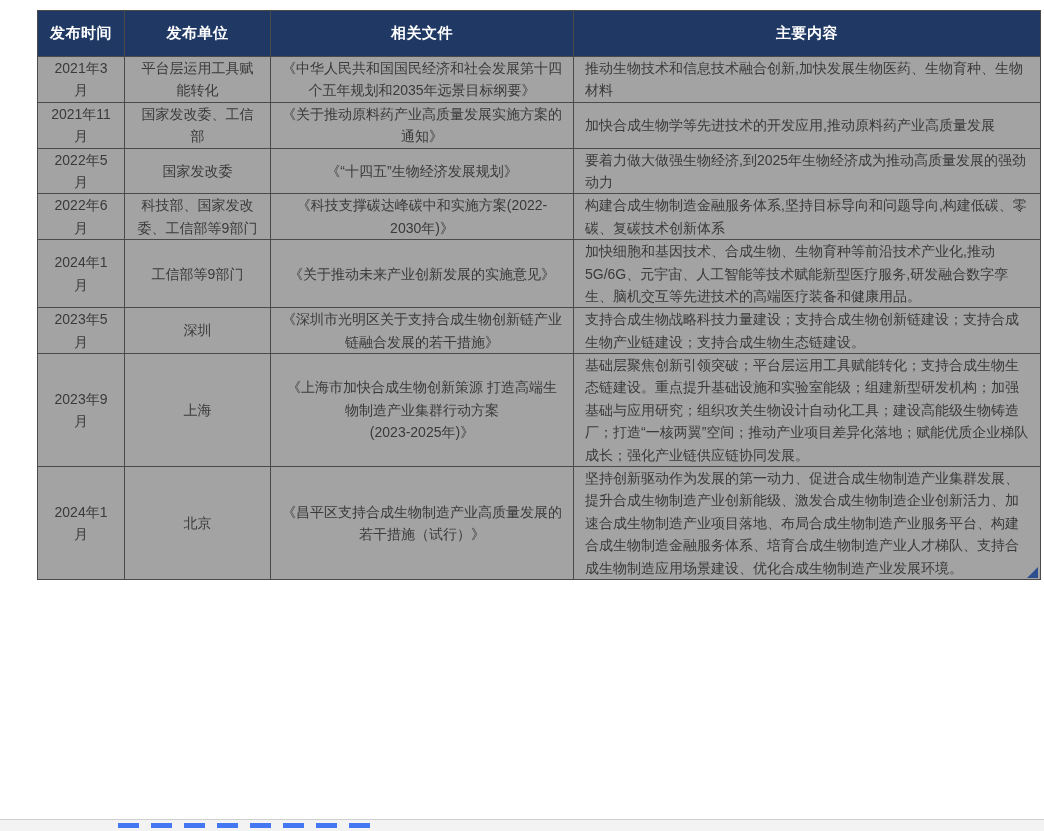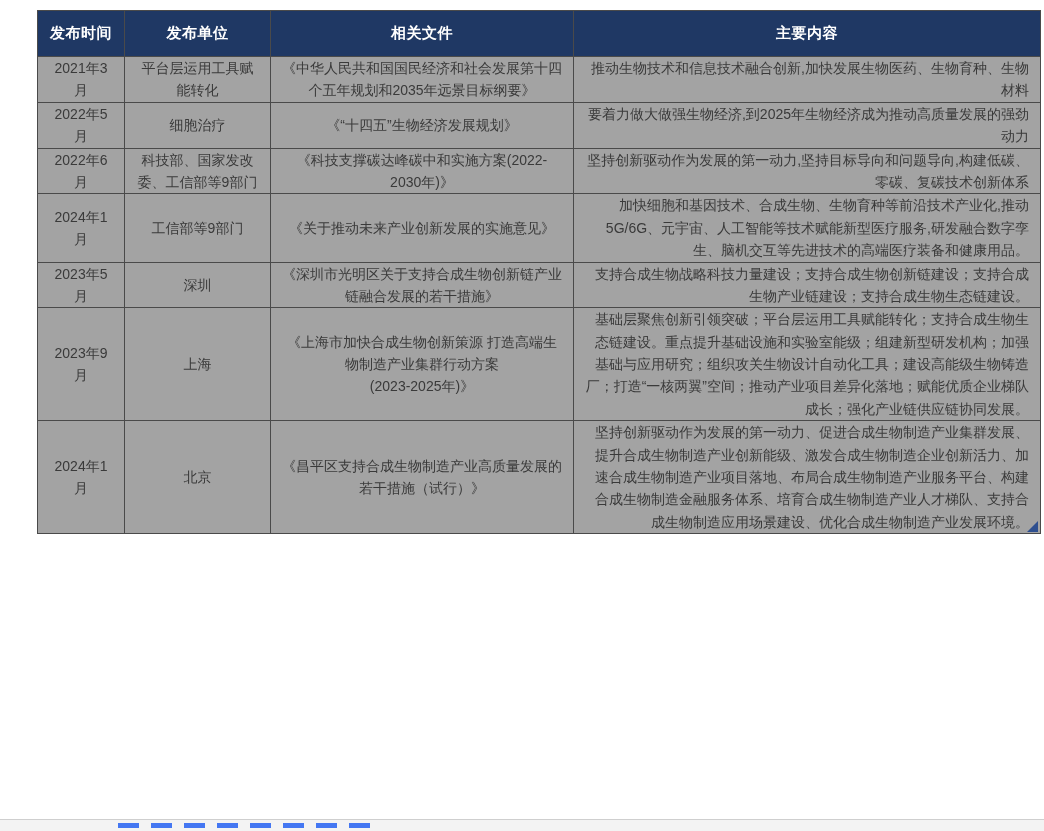--- a/index.html
+++ b/index.html
@@ -39,21 +39,21 @@
     padding: 0 11px;
     vertical-align: middle;
     background: #a3a3a3;
     word-break: break-word;
   }
   td.col-date, td.col-org {
     text-align: center;
     padding: 8px 4px;
   }
   td.col-doc { text-align: center; white-space: pre-line; }
-  td.col-content { text-align: right; }
+  td.col-content { text-align: left; }
   .corner-mark {
     position: absolute;
     right: 2px; bottom: 2px;
     width: 0; height: 0;
     border-left: 11px solid transparent;
     border-bottom: 11px solid #2e4f8f;
   }
   .bottom-strip {
     position: absolute;
     left: 0; bottom: 0;
@@ -94,30 +94,36 @@
       </tr>
     </thead>
     <tbody id="table-body">
         <tr>
           <td class="col-date">2021年3月</td>
           <td class="col-org">平台层运用工具赋能转化</td>
           <td class="col-doc">《中华人民共和国国民经济和社会发展第十四个五年规划和2035年远景目标纲要》</td>
           <td class="col-content">推动生物技术和信息技术融合创新,加快发展生物医药、生物育种、生物材料</td>
         </tr>
         <tr>
+          <td class="col-date">2021年11月</td>
+          <td class="col-org">国家发改委、工信部</td>
+          <td class="col-doc">《关于推动原料药产业高质量发展实施方案的通知》</td>
+          <td class="col-content">加快合成生物学等先进技术的开发应用,推动原料药产业高质量发展</td>
+        </tr>
+        <tr>
           <td class="col-date">2022年5月</td>
-          <td class="col-org">细胞治疗</td>
+          <td class="col-org">国家发改委</td>
           <td class="col-doc">《“十四五”生物经济发展规划》</td>
           <td class="col-content">要着力做大做强生物经济,到2025年生物经济成为推动高质量发展的强劲动力</td>
         </tr>
         <tr>
           <td class="col-date">2022年6月</td>
           <td class="col-org">科技部、国家发改委、工信部等9部门</td>
           <td class="col-doc">《科技支撑碳达峰碳中和实施方案(2022-2030年)》</td>
-          <td class="col-content">坚持创新驱动作为发展的第一动力,坚持目标导向和问题导向,构建低碳、零碳、复碳技术创新体系</td>
+          <td class="col-content">构建合成生物制造金融服务体系,坚持目标导向和问题导向,构建低碳、零碳、复碳技术创新体系</td>
         </tr>
         <tr>
           <td class="col-date">2024年1月</td>
           <td class="col-org">工信部等9部门</td>
           <td class="col-doc">《关于推动未来产业创新发展的实施意见》</td>
           <td class="col-content">加快细胞和基因技术、合成生物、生物育种等前沿技术产业化,推动5G/6G、元宇宙、人工智能等技术赋能新型医疗服务,研发融合数字孪生、脑机交互等先进技术的高端医疗装备和健康用品。</td>
         </tr>
         <tr>
           <td class="col-date">2023年5月</td>
           <td class="col-org">深圳</td>

